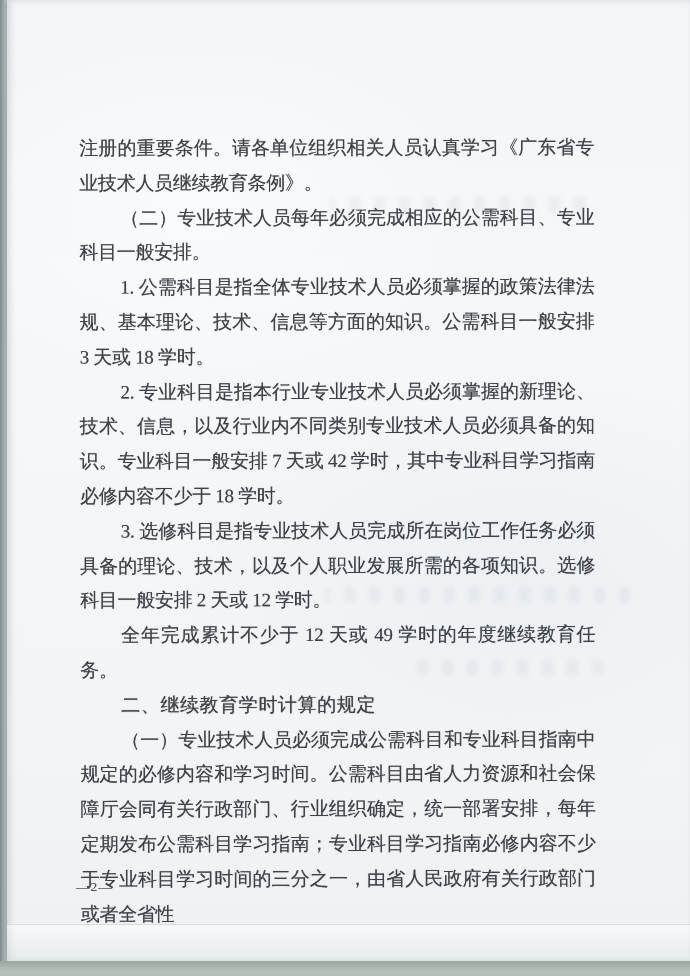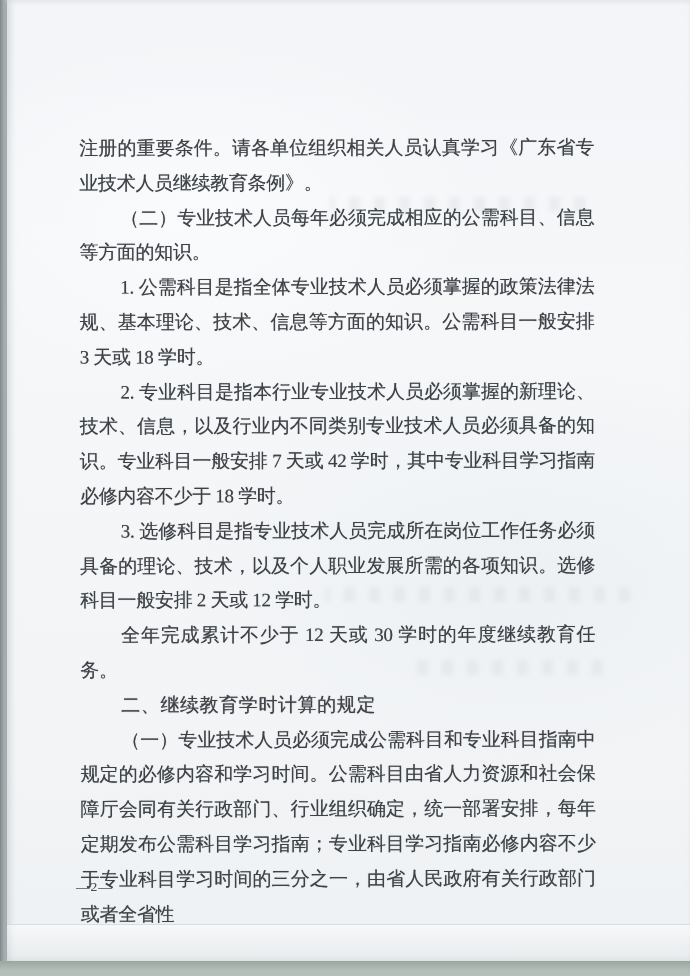--- a/index.html
+++ b/index.html
@@ -63,25 +63,25 @@
 </style>
 </head>
 <body>
 
 <div class="edge-left"></div>
 <div class="paper"></div>
 <div class="paper-texture"></div>
 
 <div id="content">
     <p class="para continuation">注册的重要条件。请各单位组织相关人员认真学习《广东省专业技术人员继续教育条例》。</p>
-    <p class="para body">（二）专业技术人员每年必须完成相应的公需科目、信息等方面的知识。</p>
+    <p class="para body">（二）专业技术人员每年必须完成相应的公需科目、专业科目一般安排。</p>
     <p class="para body">1. 公需科目是指全体专业技术人员必须掌握的政策法律法规、基本理论、技术、信息等方面的知识。公需科目一般安排 3 天或 18 学时。</p>
     <p class="para body">2. 专业科目是指本行业专业技术人员必须掌握的新理论、技术、信息，以及行业内不同类别专业技术人员必须具备的知识。专业科目一般安排 7 天或 42 学时，其中专业科目学习指南必修内容不少于 18 学时。</p>
     <p class="para body">3. 选修科目是指专业技术人员完成所在岗位工作任务必须具备的理论、技术，以及个人职业发展所需的各项知识。选修科目一般安排 2 天或 12 学时。</p>
-    <p class="para body">全年完成累计不少于 12 天或 30 学时的年度继续教育任务。</p>
+    <p class="para body">全年完成累计不少于 12 天或 49 学时的年度继续教育任务。</p>
     <p class="para heading">二、继续教育学时计算的规定</p>
     <p class="para body">（一）专业技术人员必须完成公需科目和专业科目指南中规定的必修内容和学习时间。公需科目由省人力资源和社会保障厅会同有关行政部门、行业组织确定，统一部署安排，每年定期发布公需科目学习指南；专业科目学习指南必修内容不少于专业科目学习时间的三分之一，由省人民政府有关行政部门或者全省性</p>
   </div>
 
 <div class="ghost ghost-1"></div>
 <div class="ghost ghost-2"></div>
 <div class="ghost ghost-3"></div>
 
 <div class="paper-fold"></div>
 <div class="scanner-bed"></div>

